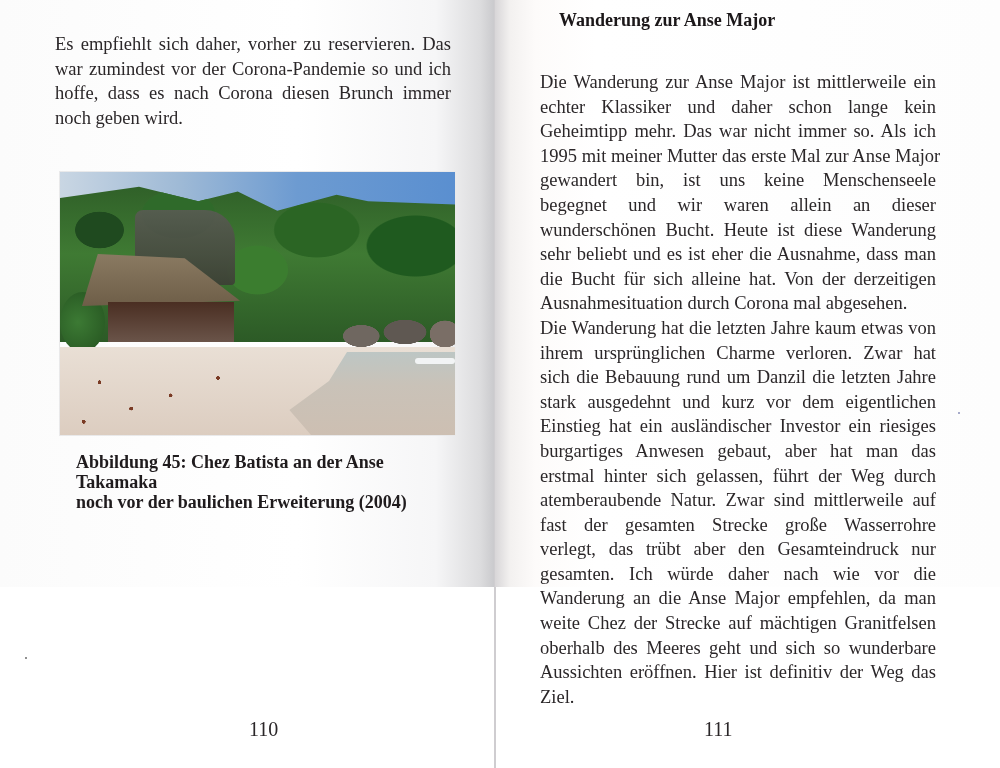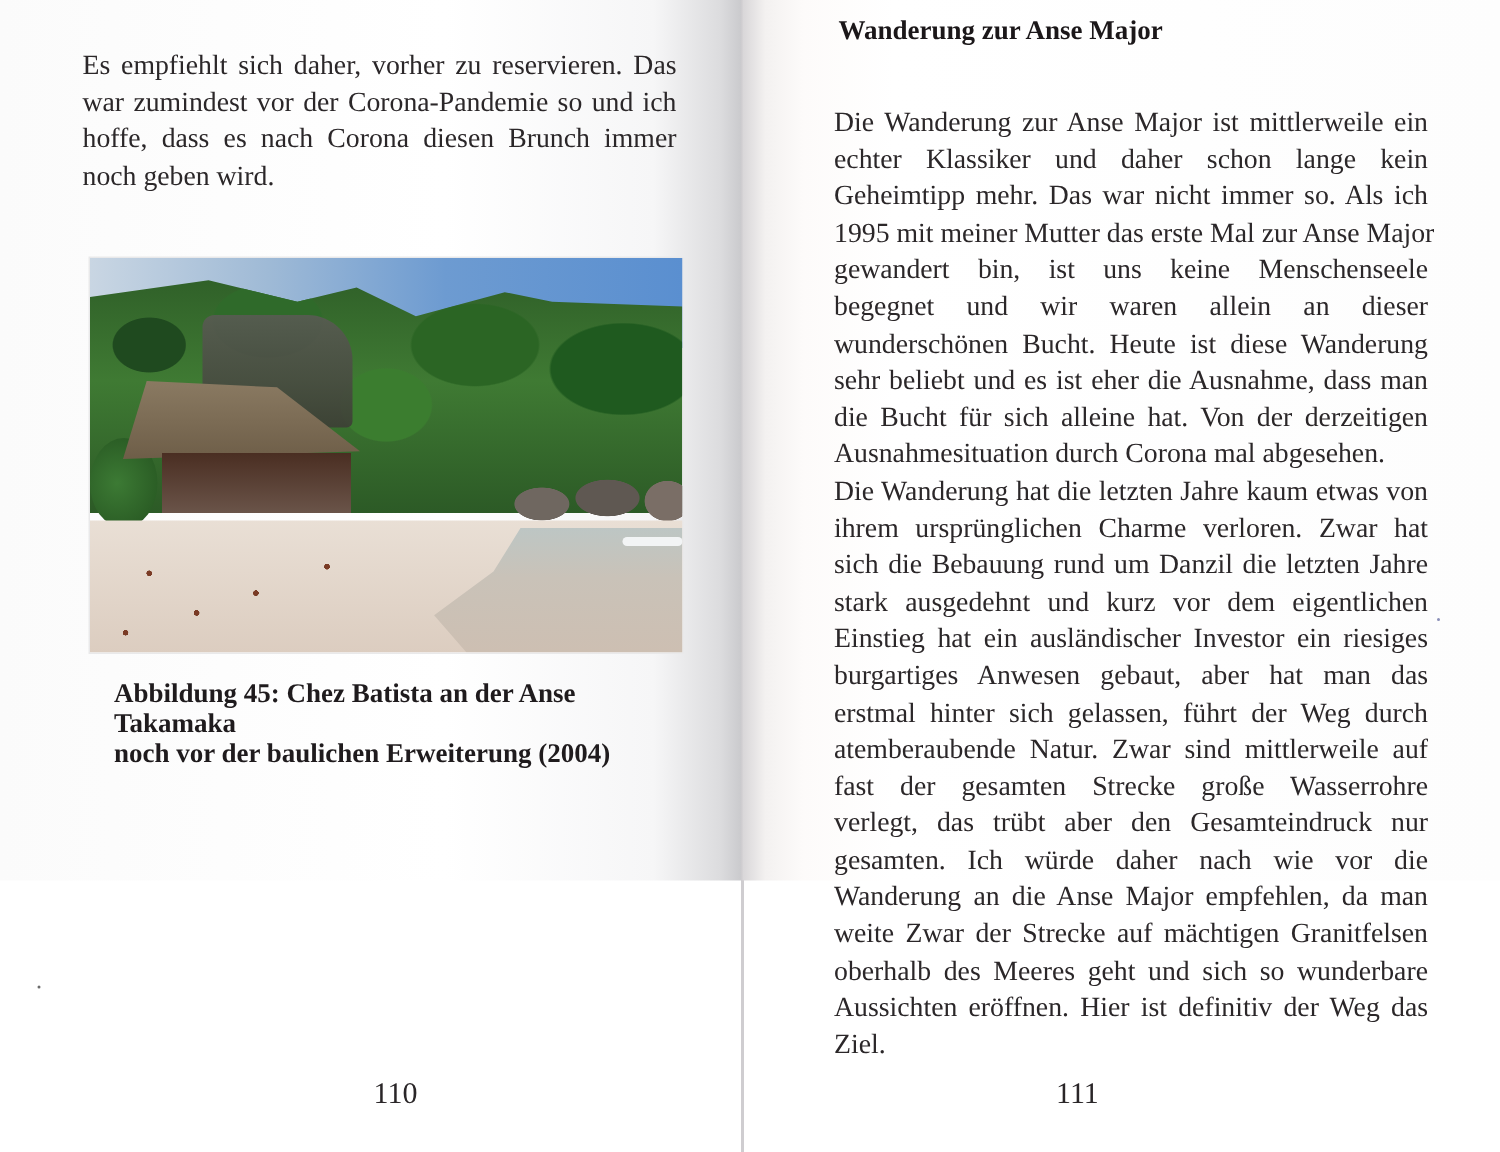--- a/index.html
+++ b/index.html
@@ -71,21 +71,21 @@
 
   .page-number { position: absolute; font-family: "Liberation Serif", "DejaVu Serif", serif; font-size: 20px; color: #2a2628; }
   .pn-left { left: 249px; top: 718px; }
   .pn-right { left: 704px; top: 718px; }
 
   .heading {
     position: absolute; left: 559px; top: 10px;
     font-family: "Liberation Serif", "DejaVu Serif", serif;
     font-weight: bold; font-size: 18px; color: #1b1719;
   }
-  .right-text { left: 556px; top: 70px; width: 396px; }
+  .right-text { left: 540px; top: 70px; width: 396px; }
 
   .speck { position: absolute; width: 2px; height: 2px; background: #6b6b6b; border-radius: 50%; }
 </style>
 </head>
 <body>
 
 <div class="spread">
 
   <div class="page page-left">
     <div class="body-text left-text">
@@ -141,21 +141,21 @@
     <span class="line">sich die Bebauung rund um Danzil die letzten Jahre</span>
     <span class="line">stark ausgedehnt und kurz vor dem eigentlichen</span>
     <span class="line">Einstieg hat ein ausländischer Investor ein riesiges</span>
     <span class="line">burgartiges Anwesen gebaut, aber hat man das</span>
     <span class="line">erstmal hinter sich gelassen, führt der Weg durch</span>
     <span class="line">atemberaubende Natur. Zwar sind mittlerweile auf</span>
     <span class="line">fast der gesamten Strecke große Wasserrohre</span>
     <span class="line">verlegt, das trübt aber den Gesamteindruck nur</span>
     <span class="line">gesamten. Ich würde daher nach wie vor die</span>
     <span class="line">Wanderung an die Anse Major empfehlen, da man</span>
-    <span class="line">weite Zwar der Strecke auf mächtigen Granitfelsen</span>
+    <span class="line">weite Chez der Strecke auf mächtigen Granitfelsen</span>
     <span class="line">oberhalb des Meeres geht und sich so wunderbare</span>
     <span class="line">Aussichten eröffnen. Hier ist definitiv der Weg das</span>
     <span class="line last">Ziel.</span>
   </div>
 
   <div class="speck" style="left:958px; top:412px; background:#8a8fb8;"></div>
 
   <div class="page-number pn-right">111</div>
 </div>
 

